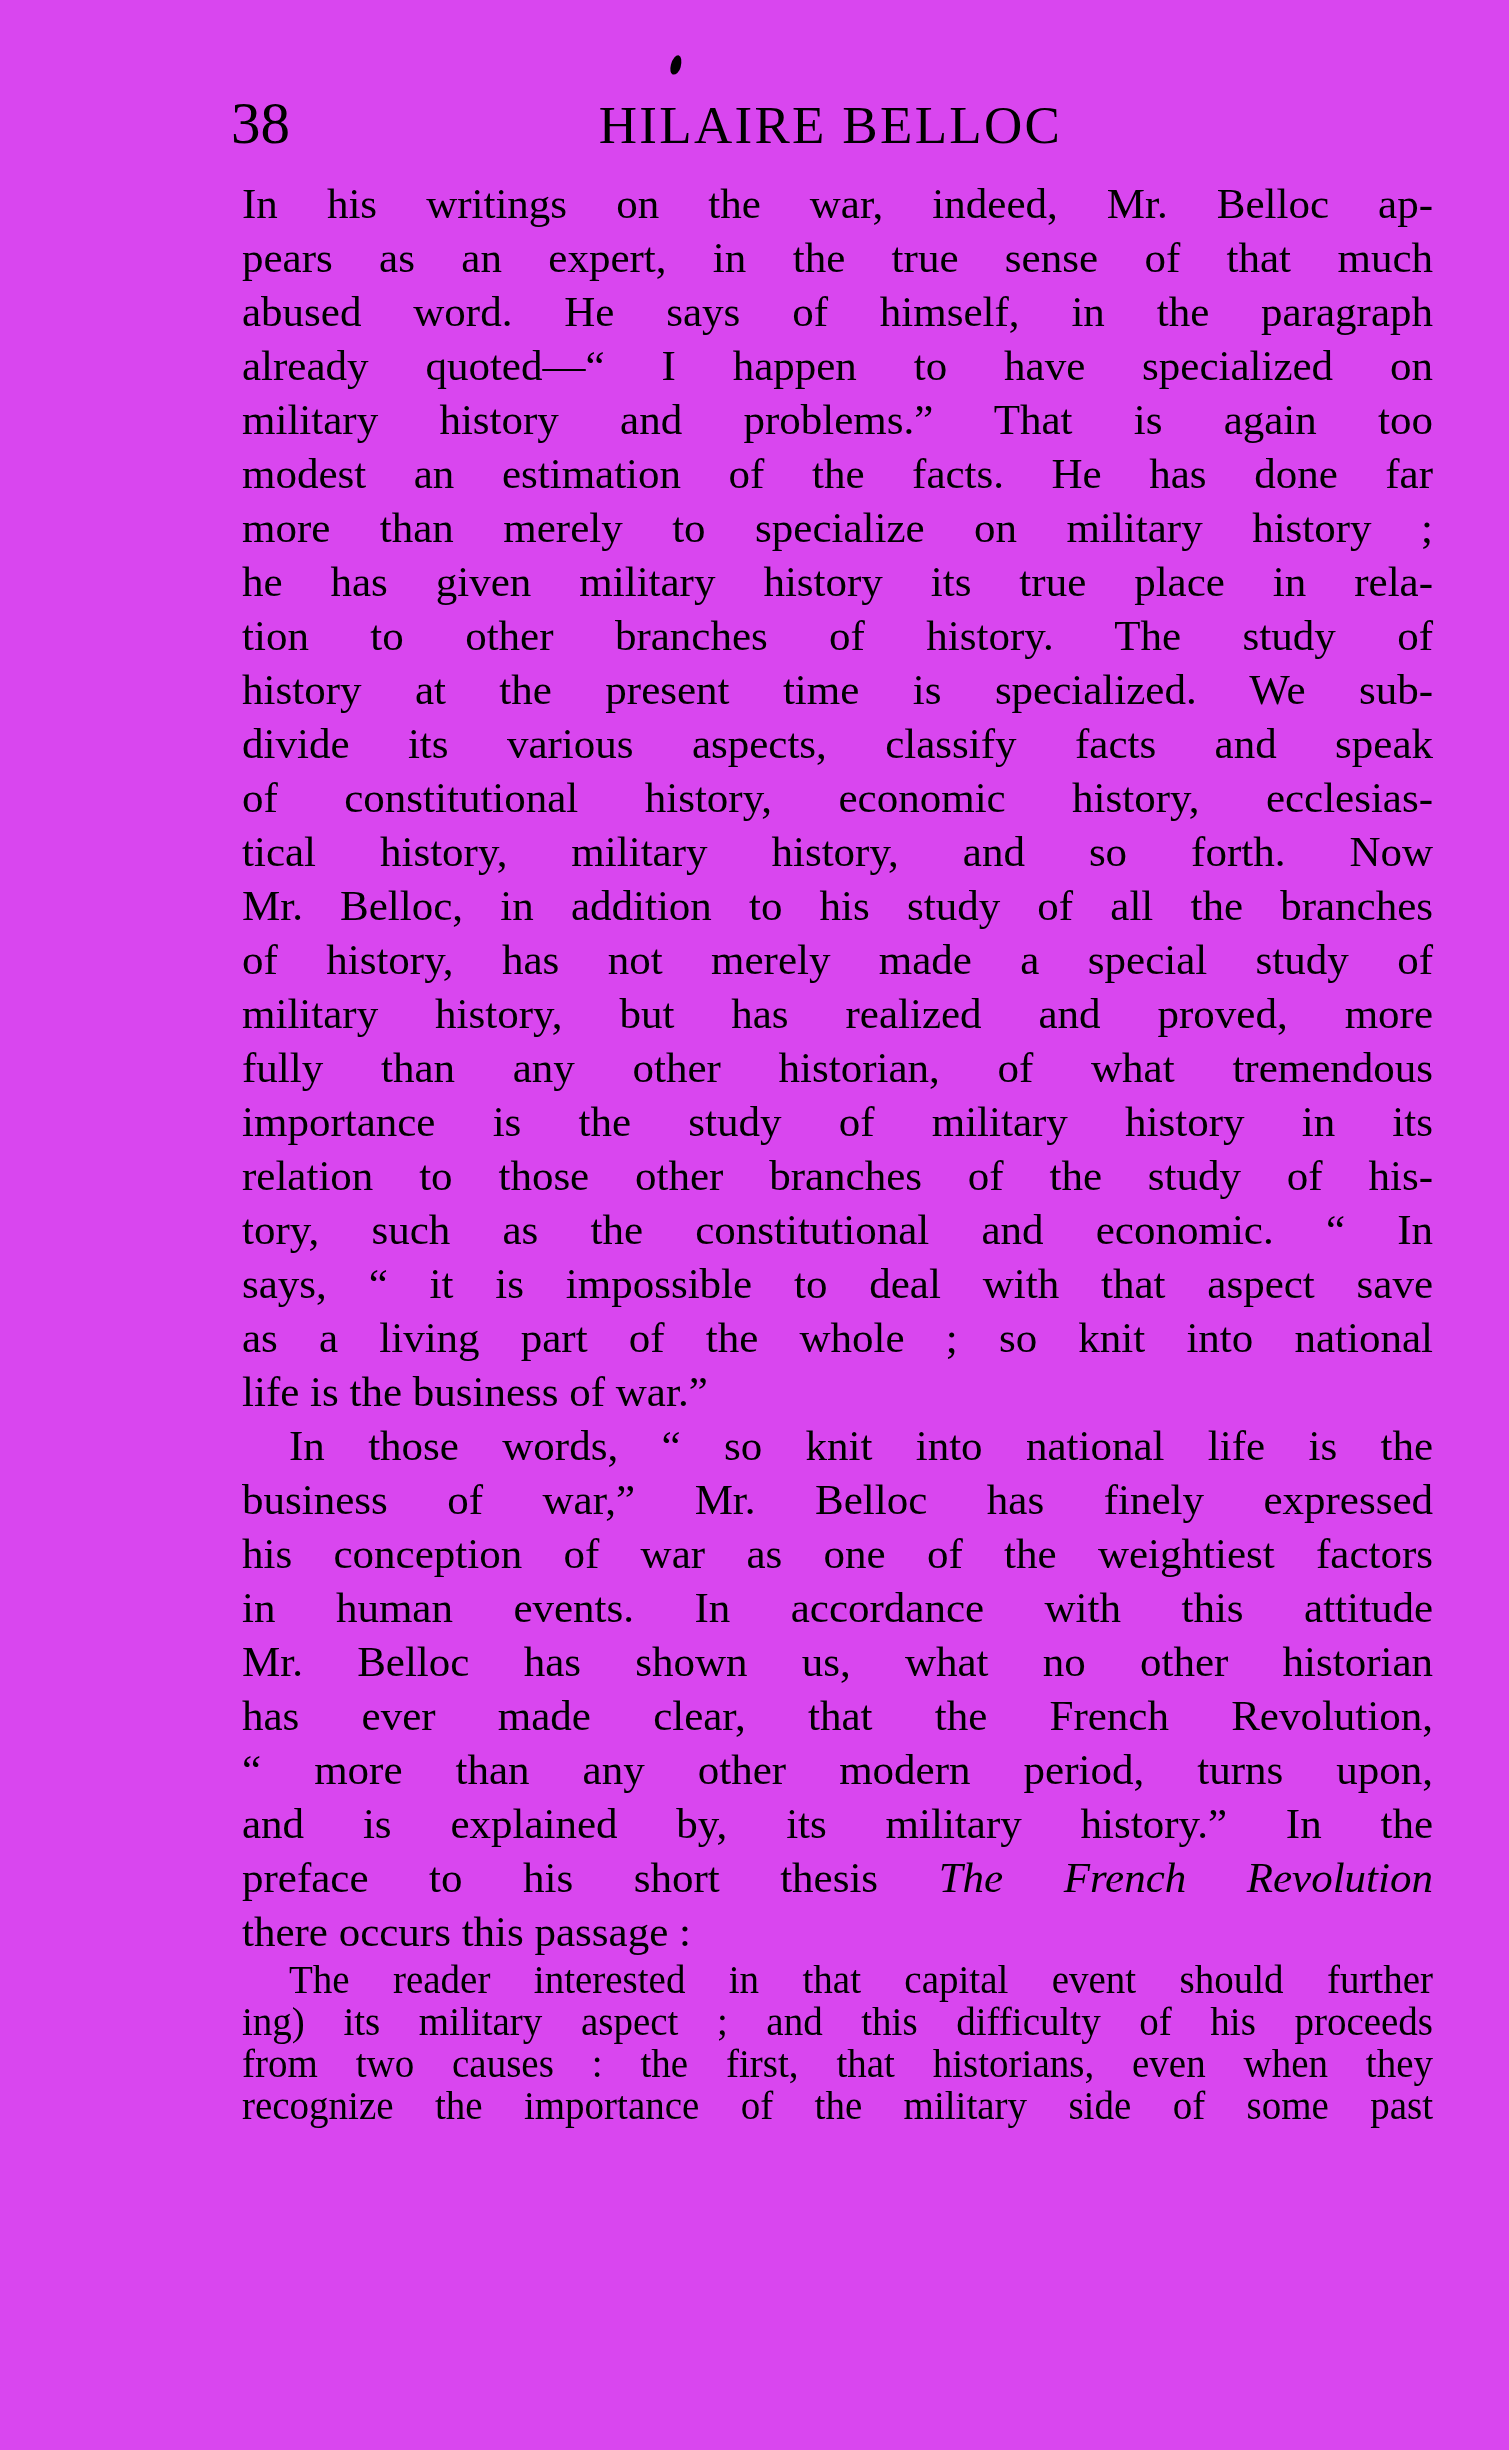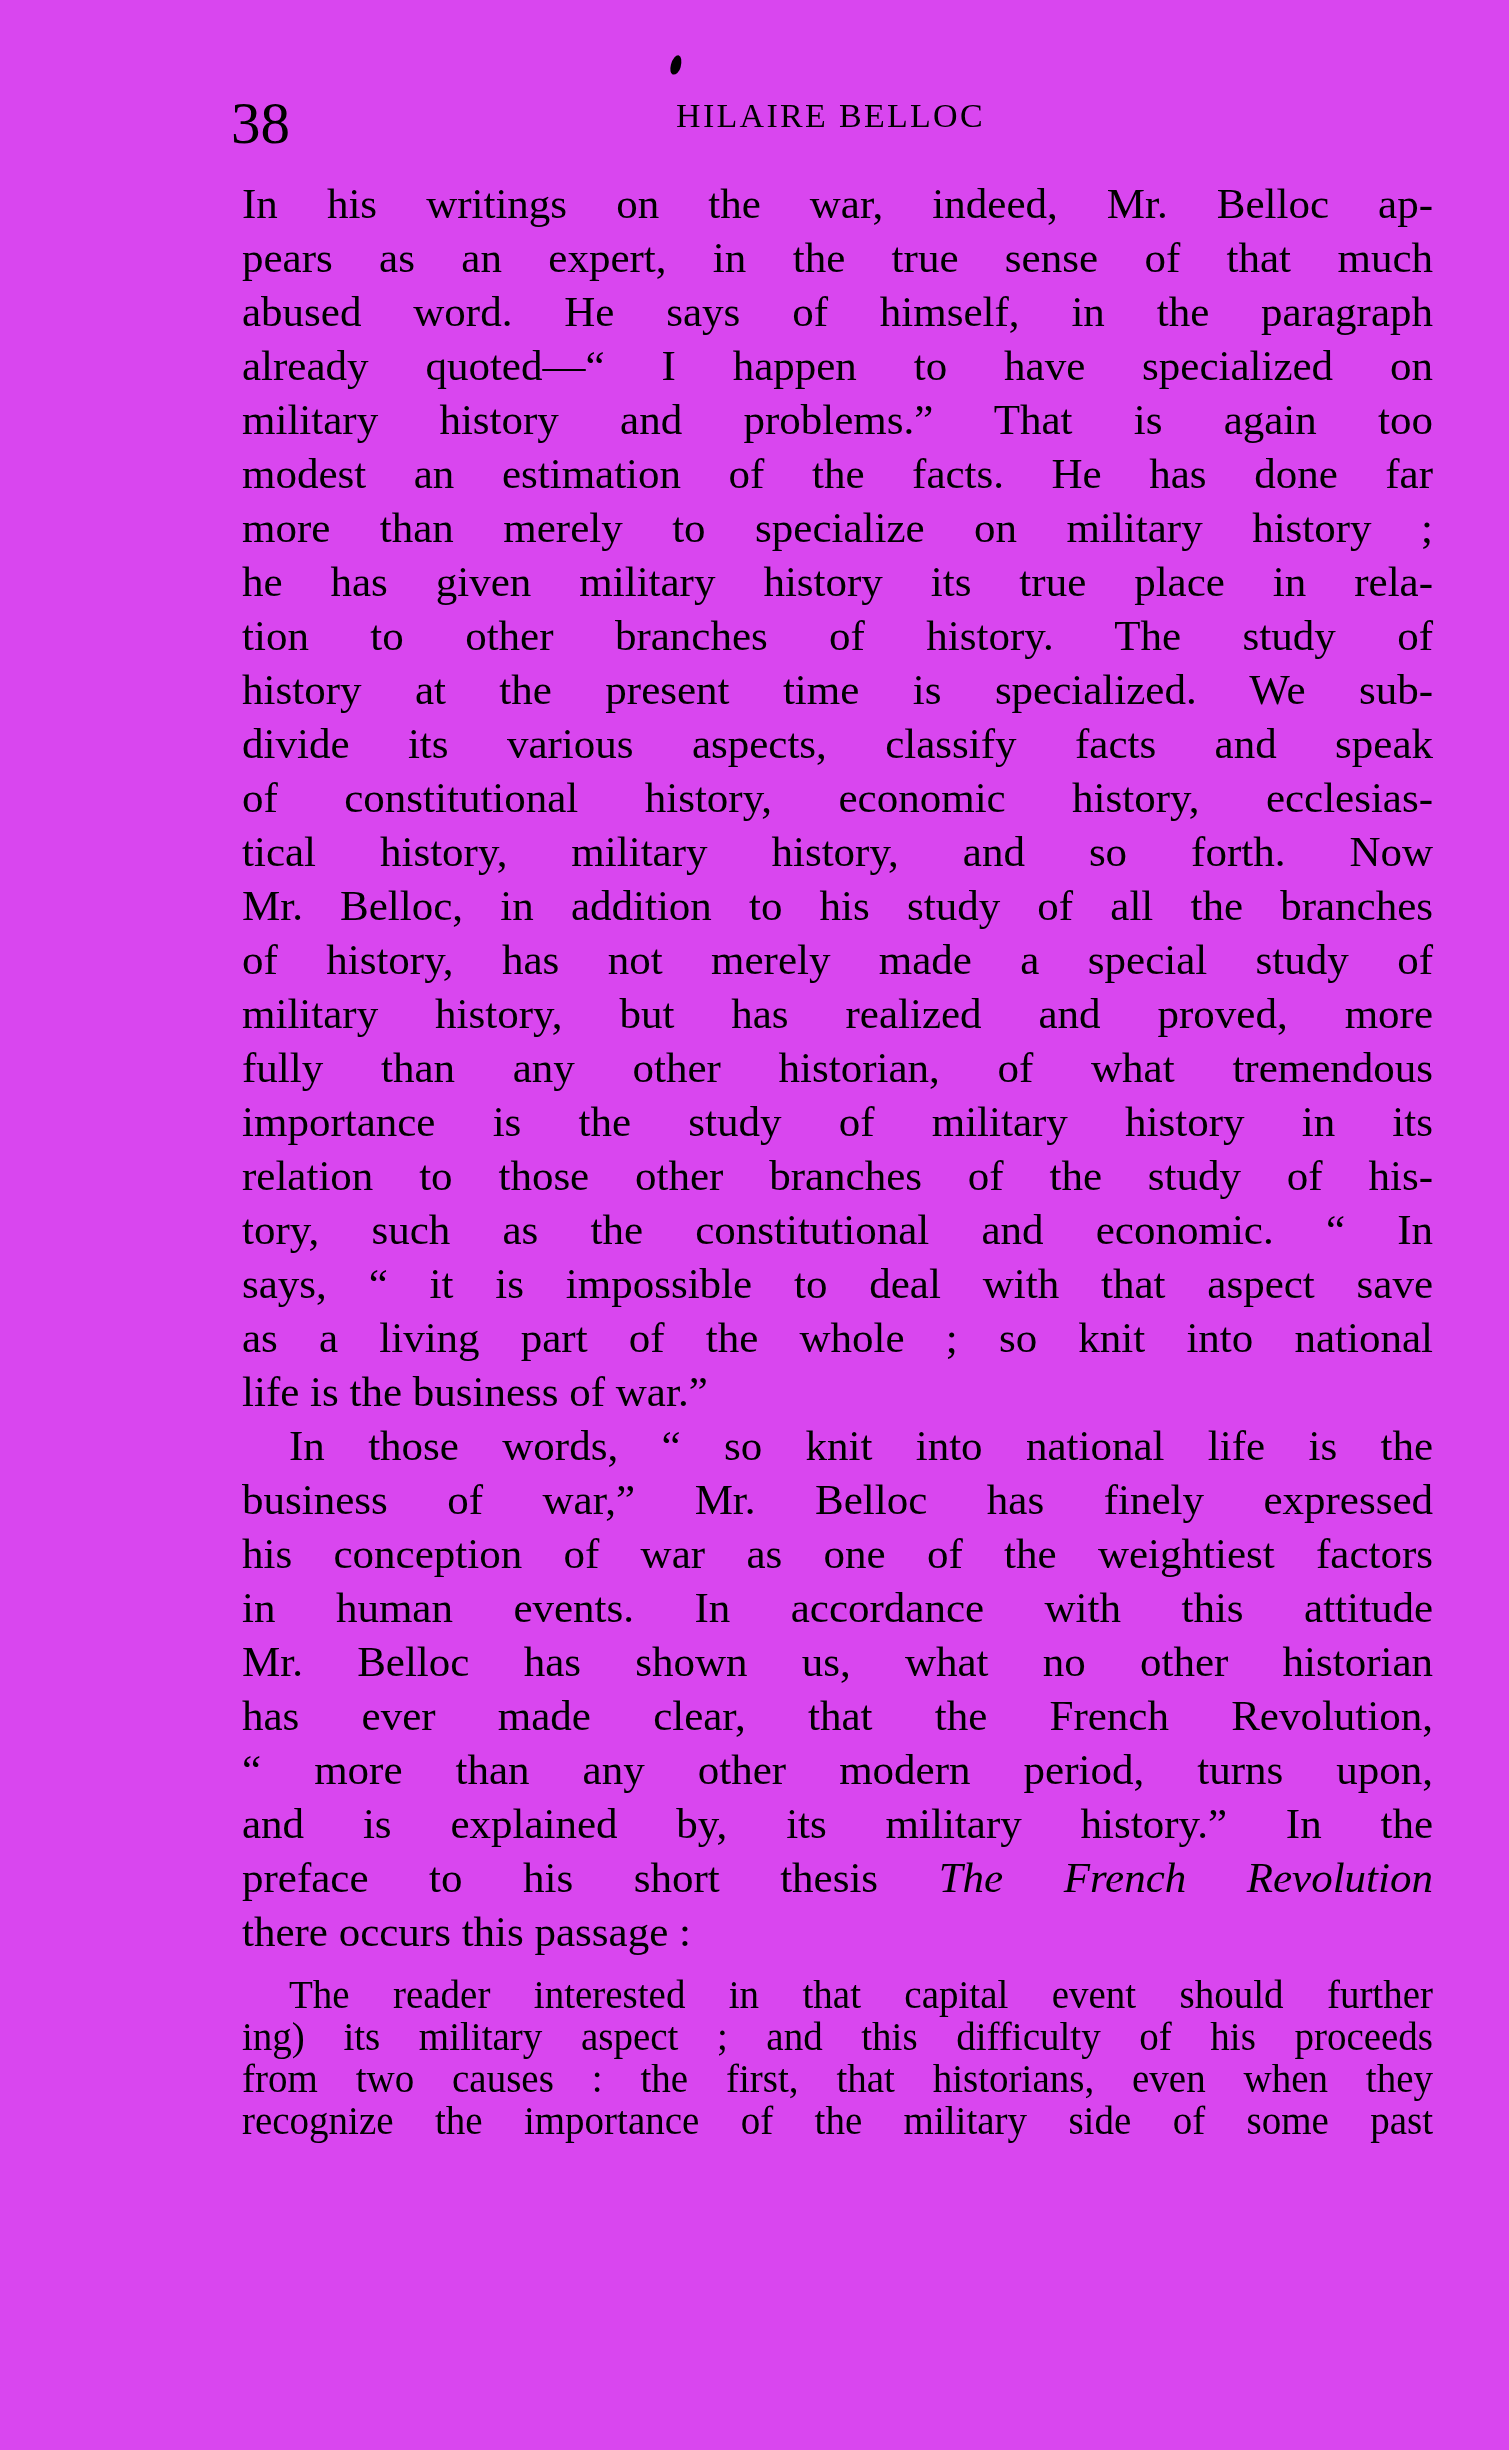--- a/index.html
+++ b/index.html
@@ -18,21 +18,21 @@
     top: 94px;
     font-size: 59px;
     line-height: 1;
   }
   .running-header {
     position: absolute;
     left: 235px;
     top: 99px;
     width: 1191px;
     text-align: center;
-    font-size: 34px;
+    font-size: 53px;
     line-height: 1;
     letter-spacing: 2.3px;
     white-space: nowrap;
   }
   .ink-speck {
     position: absolute;
     left: 671px;
     top: 55px;
     width: 10px;
     height: 20px;
@@ -56,21 +56,21 @@
     line-height: 54px;
     height: 54px;
   }
   .line.quote {
     font-size: 39px;
     line-height: 42px;
     height: 42px;
   }
   .line.indent { text-indent: 47px; }
   .line.flush  { text-align-last: left; }
-  .para.quote-block { margin-top: 15px; }
+  .para.quote-block { }
   em { font-style: italic; }
 </style>
 </head>
 <body>
 
 <div class="page">
   <span class="folio">38</span>
   <div class="running-header">HILAIRE BELLOC</div>
   <span class="ink-speck"></span>
   <div class="text-block" id="text-block">

